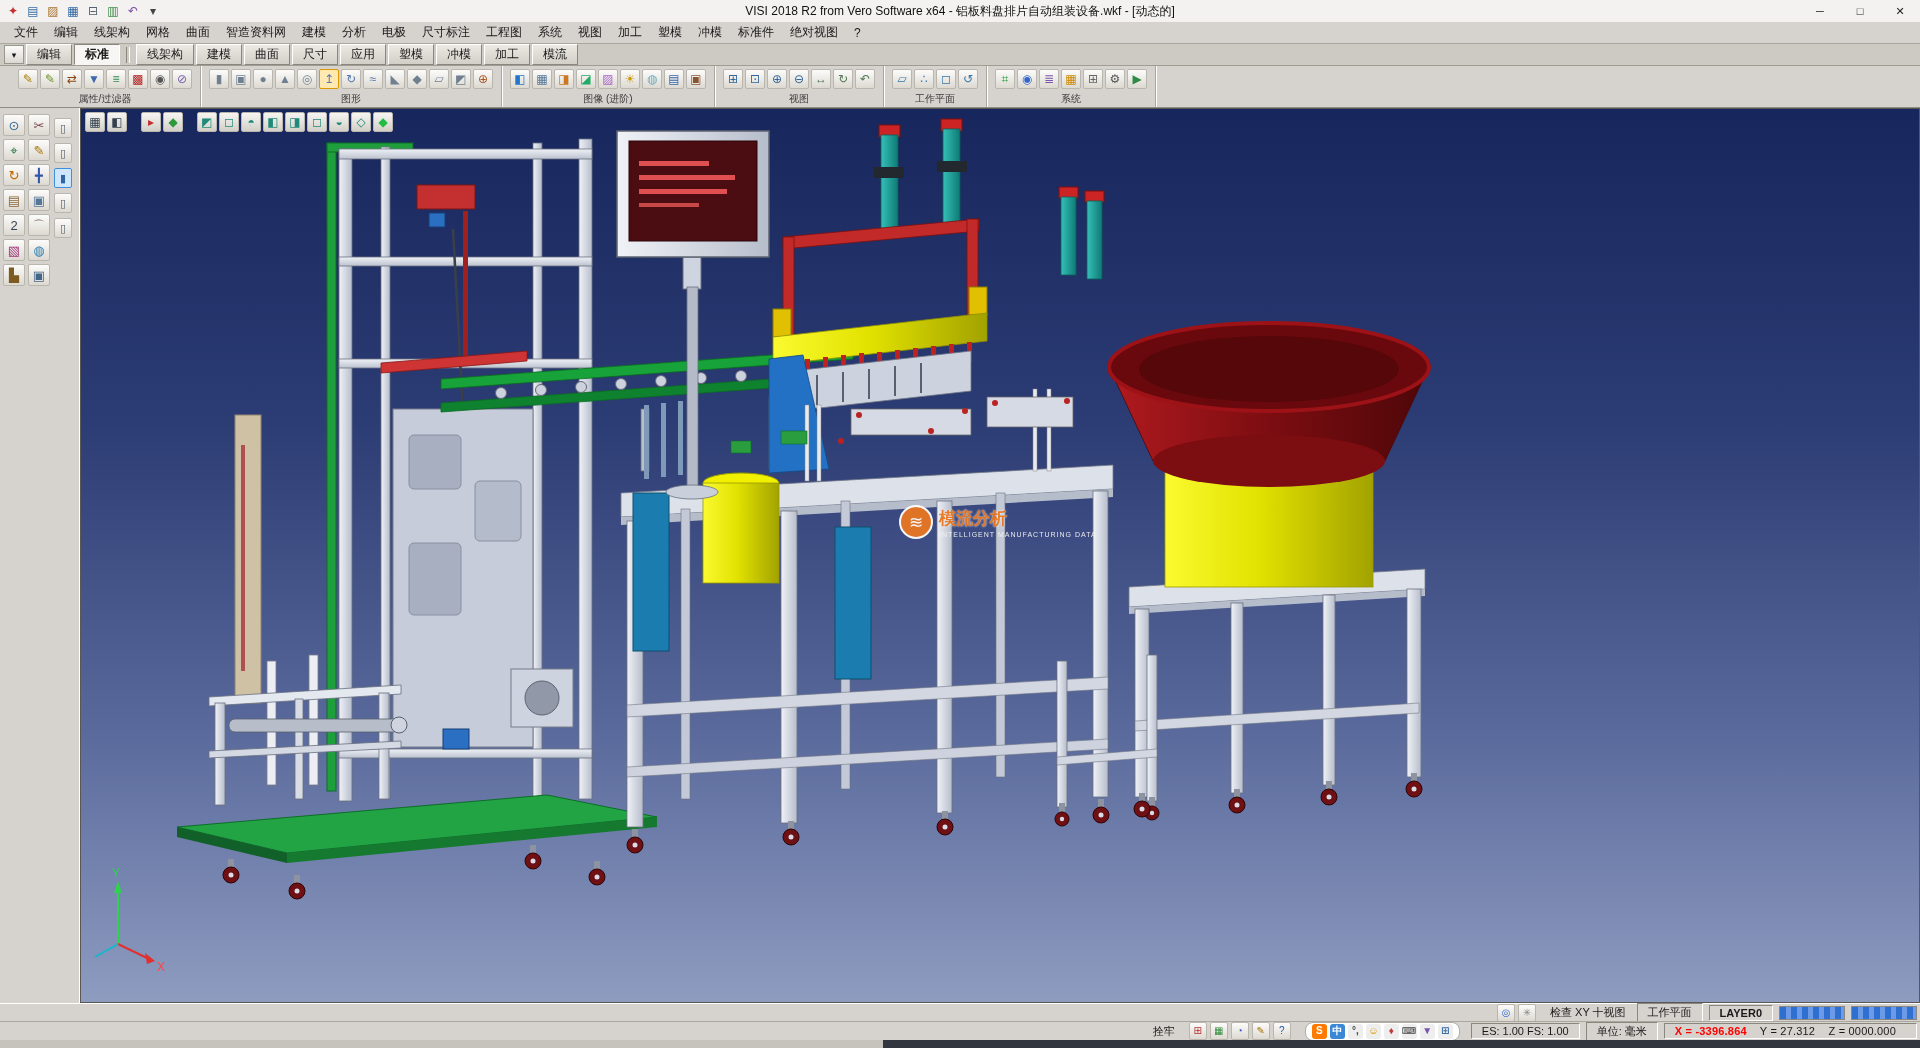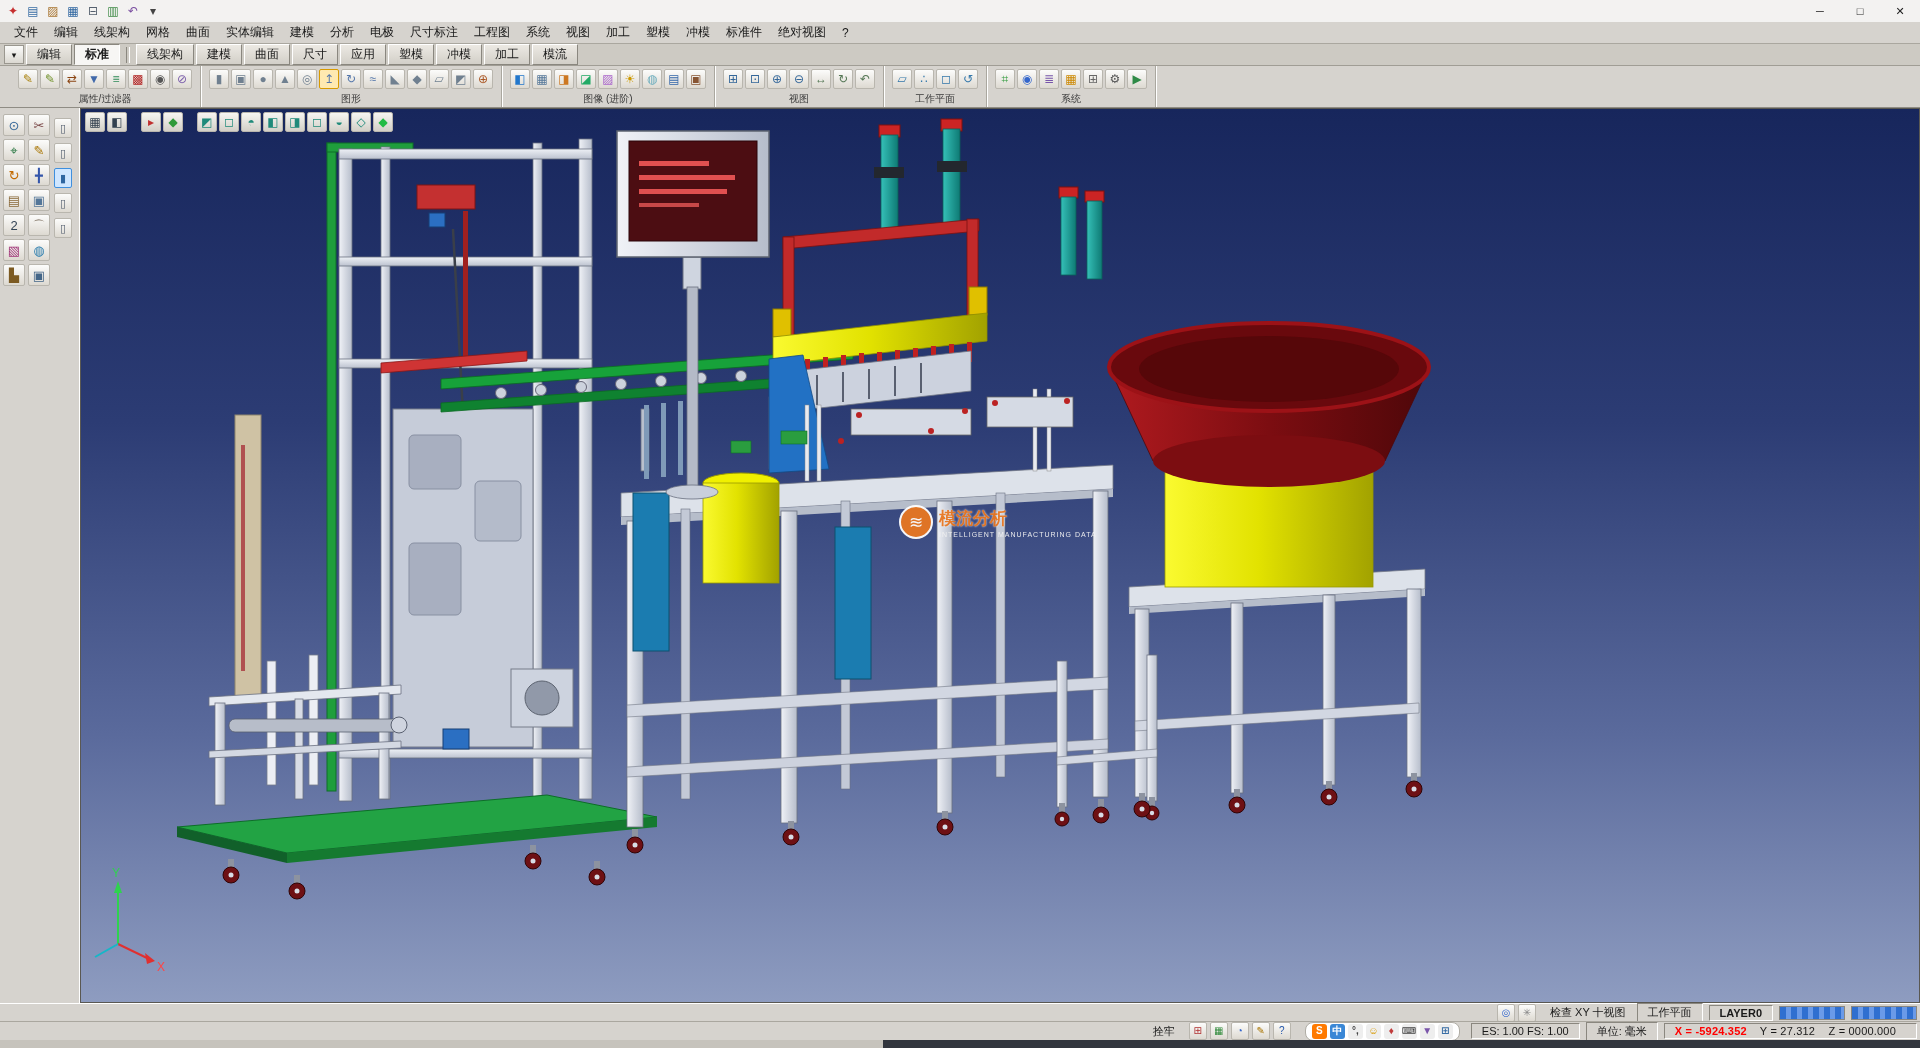--- a/index.html
+++ b/index.html
@@ -102,34 +102,35 @@
     <div class="qat" id="qat">
         <div class="qicon" style="color: rgb(198, 47, 47);">✦</div>
         <div class="qicon" style="color: rgb(58, 110, 165);">▤</div>
         <div class="qicon" style="color: rgb(168, 116, 47);">▨</div>
         <div class="qicon" style="color: rgb(47, 102, 160);">▦</div>
         <div class="qicon" style="color: rgb(85, 96, 110);">⊟</div>
         <div class="qicon" style="color: rgb(63, 138, 70);">▥</div>
         <div class="qicon" style="color: rgb(122, 78, 160);">↶</div>
         <div class="qicon" style="color: rgb(68, 68, 68);">▾</div>
       </div>
+    <div class="titletext">VISI 2018 R2 from Vero Software x64 - 铝板料盘排片自动组装设备.wkf - [动态的]</div>
     <div class="wincontrols">
       <div class="winbtn">─</div>
       <div class="winbtn">□</div>
       <div class="winbtn">✕</div>
     </div>
   </div>
 
   <div class="menubar" id="menubar">
       <div class="menu-item">文件</div>
       <div class="menu-item">编辑</div>
       <div class="menu-item">线架构</div>
       <div class="menu-item">网格</div>
       <div class="menu-item">曲面</div>
-      <div class="menu-item">实体编辑</div>
+      <div class="menu-item">智造资料网</div>
       <div class="menu-item">建模</div>
       <div class="menu-item">分析</div>
       <div class="menu-item">电极</div>
       <div class="menu-item">尺寸标注</div>
       <div class="menu-item">工程图</div>
       <div class="menu-item">系统</div>
       <div class="menu-item">视图</div>
       <div class="menu-item">加工</div>
       <div class="menu-item">塑模</div>
       <div class="menu-item">冲模</div>
@@ -600,20 +601,20 @@
         <div class="ime-icon" style="color: rgb(68, 68, 68); background: rgb(238, 238, 238);">°,</div>
         <div class="ime-icon" style="color: rgb(216, 154, 0); background: rgb(238, 238, 238);">☺</div>
         <div class="ime-icon" style="color: rgb(192, 58, 58); background: rgb(238, 238, 238);">♦</div>
         <div class="ime-icon" style="color: rgb(68, 68, 68); background: rgb(238, 238, 238);">⌨</div>
         <div class="ime-icon" style="color: rgb(122, 85, 170); background: rgb(238, 238, 238);">▼</div>
         <div class="ime-icon" style="color: rgb(58, 110, 165); background: rgb(238, 238, 238);">⊞</div>
       </div>
     <span class="s-panel">ES: 1.00 FS: 1.00</span>
     <span class="s-panel">单位: 毫米</span>
     <span class="s-panel coords">
-      <span style="color: rgb(255, 0, 0); font-weight: bold;">X = -5924.352</span>
+      <span style="color: rgb(255, 0, 0); font-weight: bold;">X = -3396.864</span>
       <span>Y = 27.312</span>
       <span>Z = 0000.000</span>
     </span>
   </div>
 
   <div class="taskstrip"></div>
 </div>
 
 </body></html>

